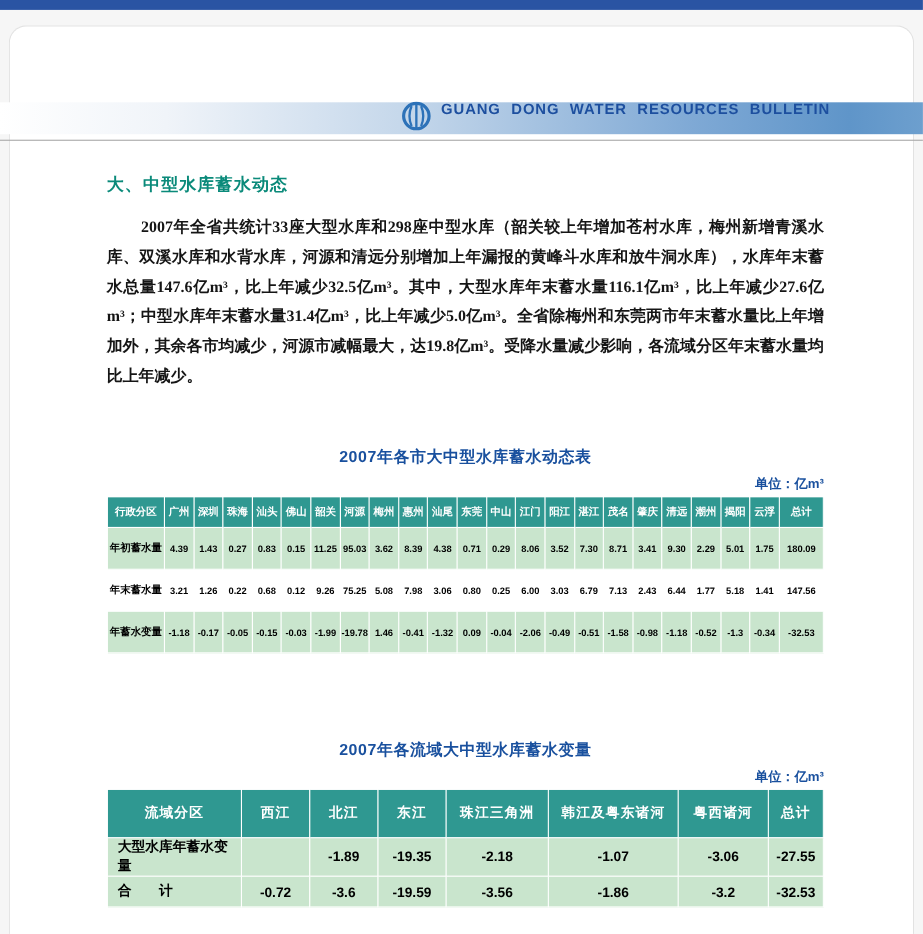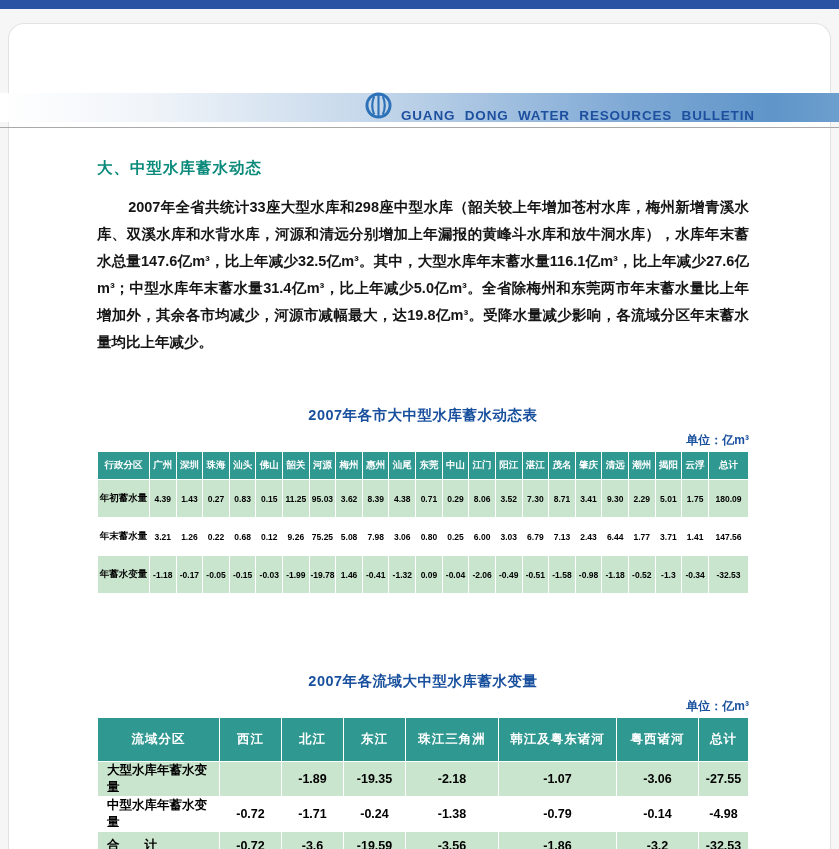--- a/index.html
+++ b/index.html
@@ -16,26 +16,26 @@
     width:839px;height:849px;position:relative;overflow:hidden;
     background:#f6f6f6;
     font-family:"Liberation Sans","DejaVu Sans",sans-serif;
   }
   .top-strip{position:absolute;top:0;left:0;right:0;height:9px;background:var(--top-strip-blue);}
   .page-card{position:absolute;top:23px;left:8px;right:8px;bottom:0;background:#ffffff;
     border:1px solid #e2e2e2;border-bottom:none;border-radius:16px 16px 0 0;}
   .banner{position:absolute;top:93px;left:0;right:0;height:29px;
     background:linear-gradient(90deg,#ffffff 0%,#f0f4f9 18%,#c3d6ea 45%,#7fa9d5 75%,#5f95c9 92%,#6d9fce 100%);
     display:flex;align-items:center;}
-  .banner-inner{display:flex;align-items:flex-end;gap:9px;margin-left:365px;}
+  .banner-inner{display:flex;align-items:flex-start;gap:9px;margin-left:365px;}
   .banner-title{color:var(--banner-blue);font-weight:bold;font-size:13.5px;letter-spacing:0.8px;word-spacing:5px;white-space:nowrap;}
   .divider{position:absolute;top:127px;left:0;right:0;height:1px;background:#a9a9a9;}
   .content{position:absolute;top:158px;left:97px;width:652px;}
   .section-title{margin:0;font-size:15.5px;font-weight:bold;color:var(--section-teal);letter-spacing:1px;}
-  .body-text{margin:15px 0 0;font-size:14.5px;line-height:27px;color:#151515;text-align:justify;text-indent:2.15em;font-weight:600;}
+  .body-text{margin:15px 0 0;font-size:14.5px;line-height:27px;color:#151515;text-align:justify;text-indent:2.15em;font-weight:600;font-family:Liberation Serif, serif;}
   .table-block{margin-top:50px;}
   .table-block.second{margin-top:78px;}
   .tbl-title{text-align:center;font-size:14.5px;font-weight:bold;color:var(--title-blue);letter-spacing:0.5px;}
   .unit-label{text-align:right;font-size:12px;font-weight:bold;color:var(--title-blue);margin:7px 0 2px;}
   table{width:100%;border-collapse:collapse;table-layout:fixed;}
   th,td{border:1px solid #fff;padding:0;text-align:center;overflow:visible;}
   thead th{background:var(--header-teal);color:#fff;font-weight:bold;}
   .row-green{background:var(--row-green);}
   .row-white{background:#ffffff;}
   #city-table thead th{font-size:9.5px;height:28px;}
@@ -166,21 +166,21 @@
             <td>3.06</td>
             <td>0.80</td>
             <td>0.25</td>
             <td>6.00</td>
             <td>3.03</td>
             <td>6.79</td>
             <td>7.13</td>
             <td>2.43</td>
             <td>6.44</td>
             <td>1.77</td>
-            <td>3.71</td>
+            <td>5.18</td>
             <td>1.41</td>
             <td>147.56</td>
           </tr>
           <tr class="row-green">
             <th>年蓄水变量</th>
             <td>-1.18</td>
             <td>-0.17</td>
             <td>-0.05</td>
             <td>-0.15</td>
             <td>-0.03</td>
@@ -236,30 +236,20 @@
           <tr class="row-green">
             <th>大型水库年蓄水变量</th>
             <td></td>
             <td>-1.89</td>
             <td>-19.35</td>
             <td>-2.18</td>
             <td>-1.07</td>
             <td>-3.06</td>
             <td>-27.55</td>
           </tr>
-          <tr class="row-white">
-            <th>中型水库年蓄水变量</th>
-            <td>-0.72</td>
-            <td>-1.71</td>
-            <td>-0.24</td>
-            <td>-1.38</td>
-            <td>-0.79</td>
-            <td>-0.14</td>
-            <td>-4.98</td>
-          </tr>
           <tr class="row-green">
             <th>合　　计</th>
             <td>-0.72</td>
             <td>-3.6</td>
             <td>-19.59</td>
             <td>-3.56</td>
             <td>-1.86</td>
             <td>-3.2</td>
             <td>-32.53</td>
           </tr>

